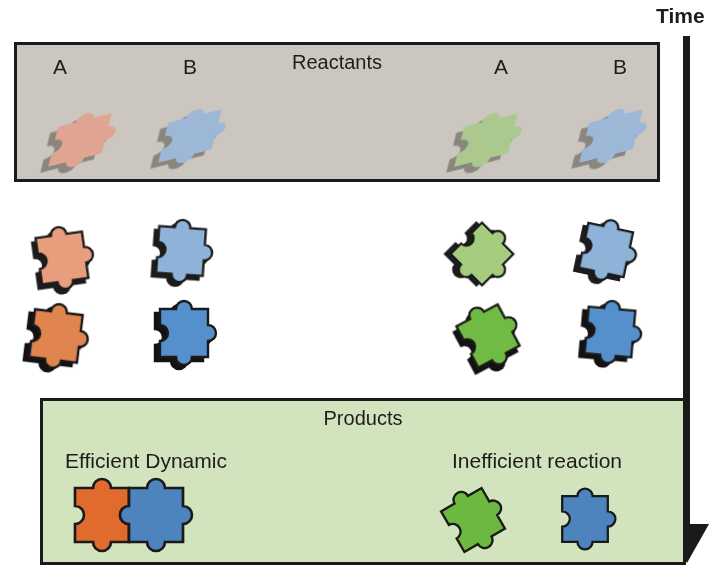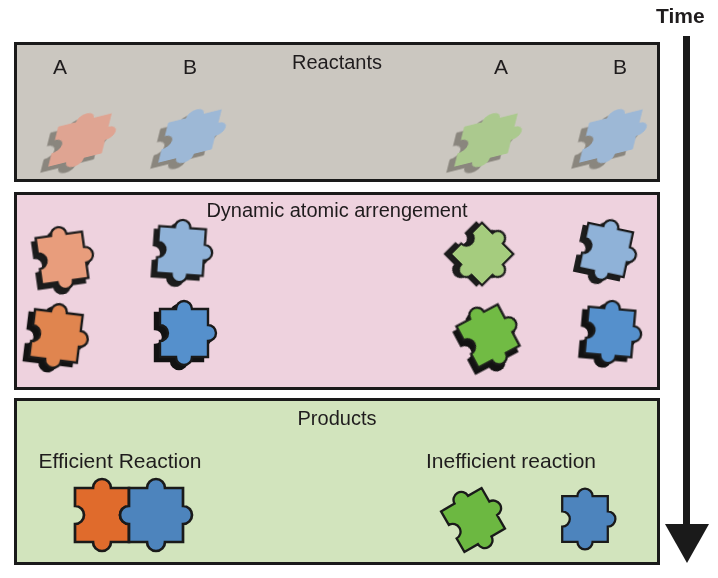--- a/index.html
+++ b/index.html
@@ -3,21 +3,21 @@
 <meta charset="utf-8">
 <style>
   html,body{margin:0;padding:0;background:#ffffff;}
   #stage{
     position:relative;width:718px;height:578px;background:#ffffff;overflow:hidden;
     font-family:"Liberation Sans", sans-serif;color:#1f1c1d;
   }
   .band{position:absolute;left:14px;width:646px;border:3px solid #1a1a1a;box-sizing:border-box;}
   #band-reactants{top:42px;height:140px;}
   #band-arrangement{top:192px;height:198px;}
-  #band-products{top:398px;height:167px;}
+  #band-products{top:398px;height:167px;margin-left:26px;}
   .band-title{position:absolute;left:50%;transform:translateX(-50%);font-size:20px;white-space:nowrap;}
   .ab-label{position:absolute;transform:translateX(-50%);font-size:21px;top:10px;}
   .rxn-label{position:absolute;transform:translateX(-50%);font-size:21px;white-space:nowrap;}
   .piece{position:absolute;overflow:visible;}
   .piece svg{overflow:visible;display:block;}
   
   .flat use{stroke:none;}
   .flat{filter:drop-shadow(-7px 6px 0 #8a867e);}
   
   .outlined use, .outlined path{stroke:#1a1a1a;stroke-width:3;}
@@ -69,23 +69,20 @@
     <svg width="92" height="92" viewBox="0 0 100 100">
         <use href="#pzA" fill="#abc98e"></use>
       </svg>
   </div>
   <div class="piece flat" style="left:565px;top:90px;transform:rotate(-14deg) skewX(-28deg) scaleY(0.66)">
     <svg width="92" height="92" viewBox="0 0 100 100">
         <use href="#pzA" fill="#9db8d6"></use>
       </svg>
   </div>
 
-  <div class="band" id="band-arrangement" style="background-color: rgb(238, 210, 222);">
-    <div class="band-title" style="top:4px">Dynamic atomic arrengement</div>
-  </div>
 
   <div class="piece outlined shadow-dark" style="left:23px;top:219px;transform:rotate(-8deg)">
     <svg width="78" height="78" viewBox="0 0 100 100">
         <use href="#pzA" fill="#e89d7c"></use>
       </svg>
   </div>
   <div class="piece outlined shadow-dark" style="left:142px;top:212px;transform:rotate(4deg)">
     <svg width="78" height="78" viewBox="0 0 100 100">
         <use href="#pzA" fill="#8fb2d8"></use>
       </svg>
@@ -117,21 +114,21 @@
       </svg>
   </div>
   <div class="piece outlined shadow-dark2" style="left:571px;top:293px;transform:rotate(5deg)">
     <svg width="78" height="78" viewBox="0 0 100 100">
         <use href="#pzA" fill="#5590cc"></use>
       </svg>
   </div>
 
   <div class="band" id="band-products" style="background-color: rgb(210, 228, 189);">
     <div class="band-title" style="top:6px">Products</div>
-    <div class="rxn-label" style="left:103px;top:48px">Efficient Reaction</div>
+    <div class="rxn-label" style="left:103px;top:48px">Efficient Dynamic</div>
     <div class="rxn-label" style="left:494px;top:48px">Inefficient reaction</div>
   </div>
 
   <div class="piece outlined" style="left:57px;top:470px">
     <svg width="144" height="90" viewBox="0 0 160 100">
       <use href="#pzC" fill="#e06b2c"></use>
       <g transform="translate(60,0)">
           <use href="#pzD" fill="#4d84bd"></use>
         </g>
     </svg>

